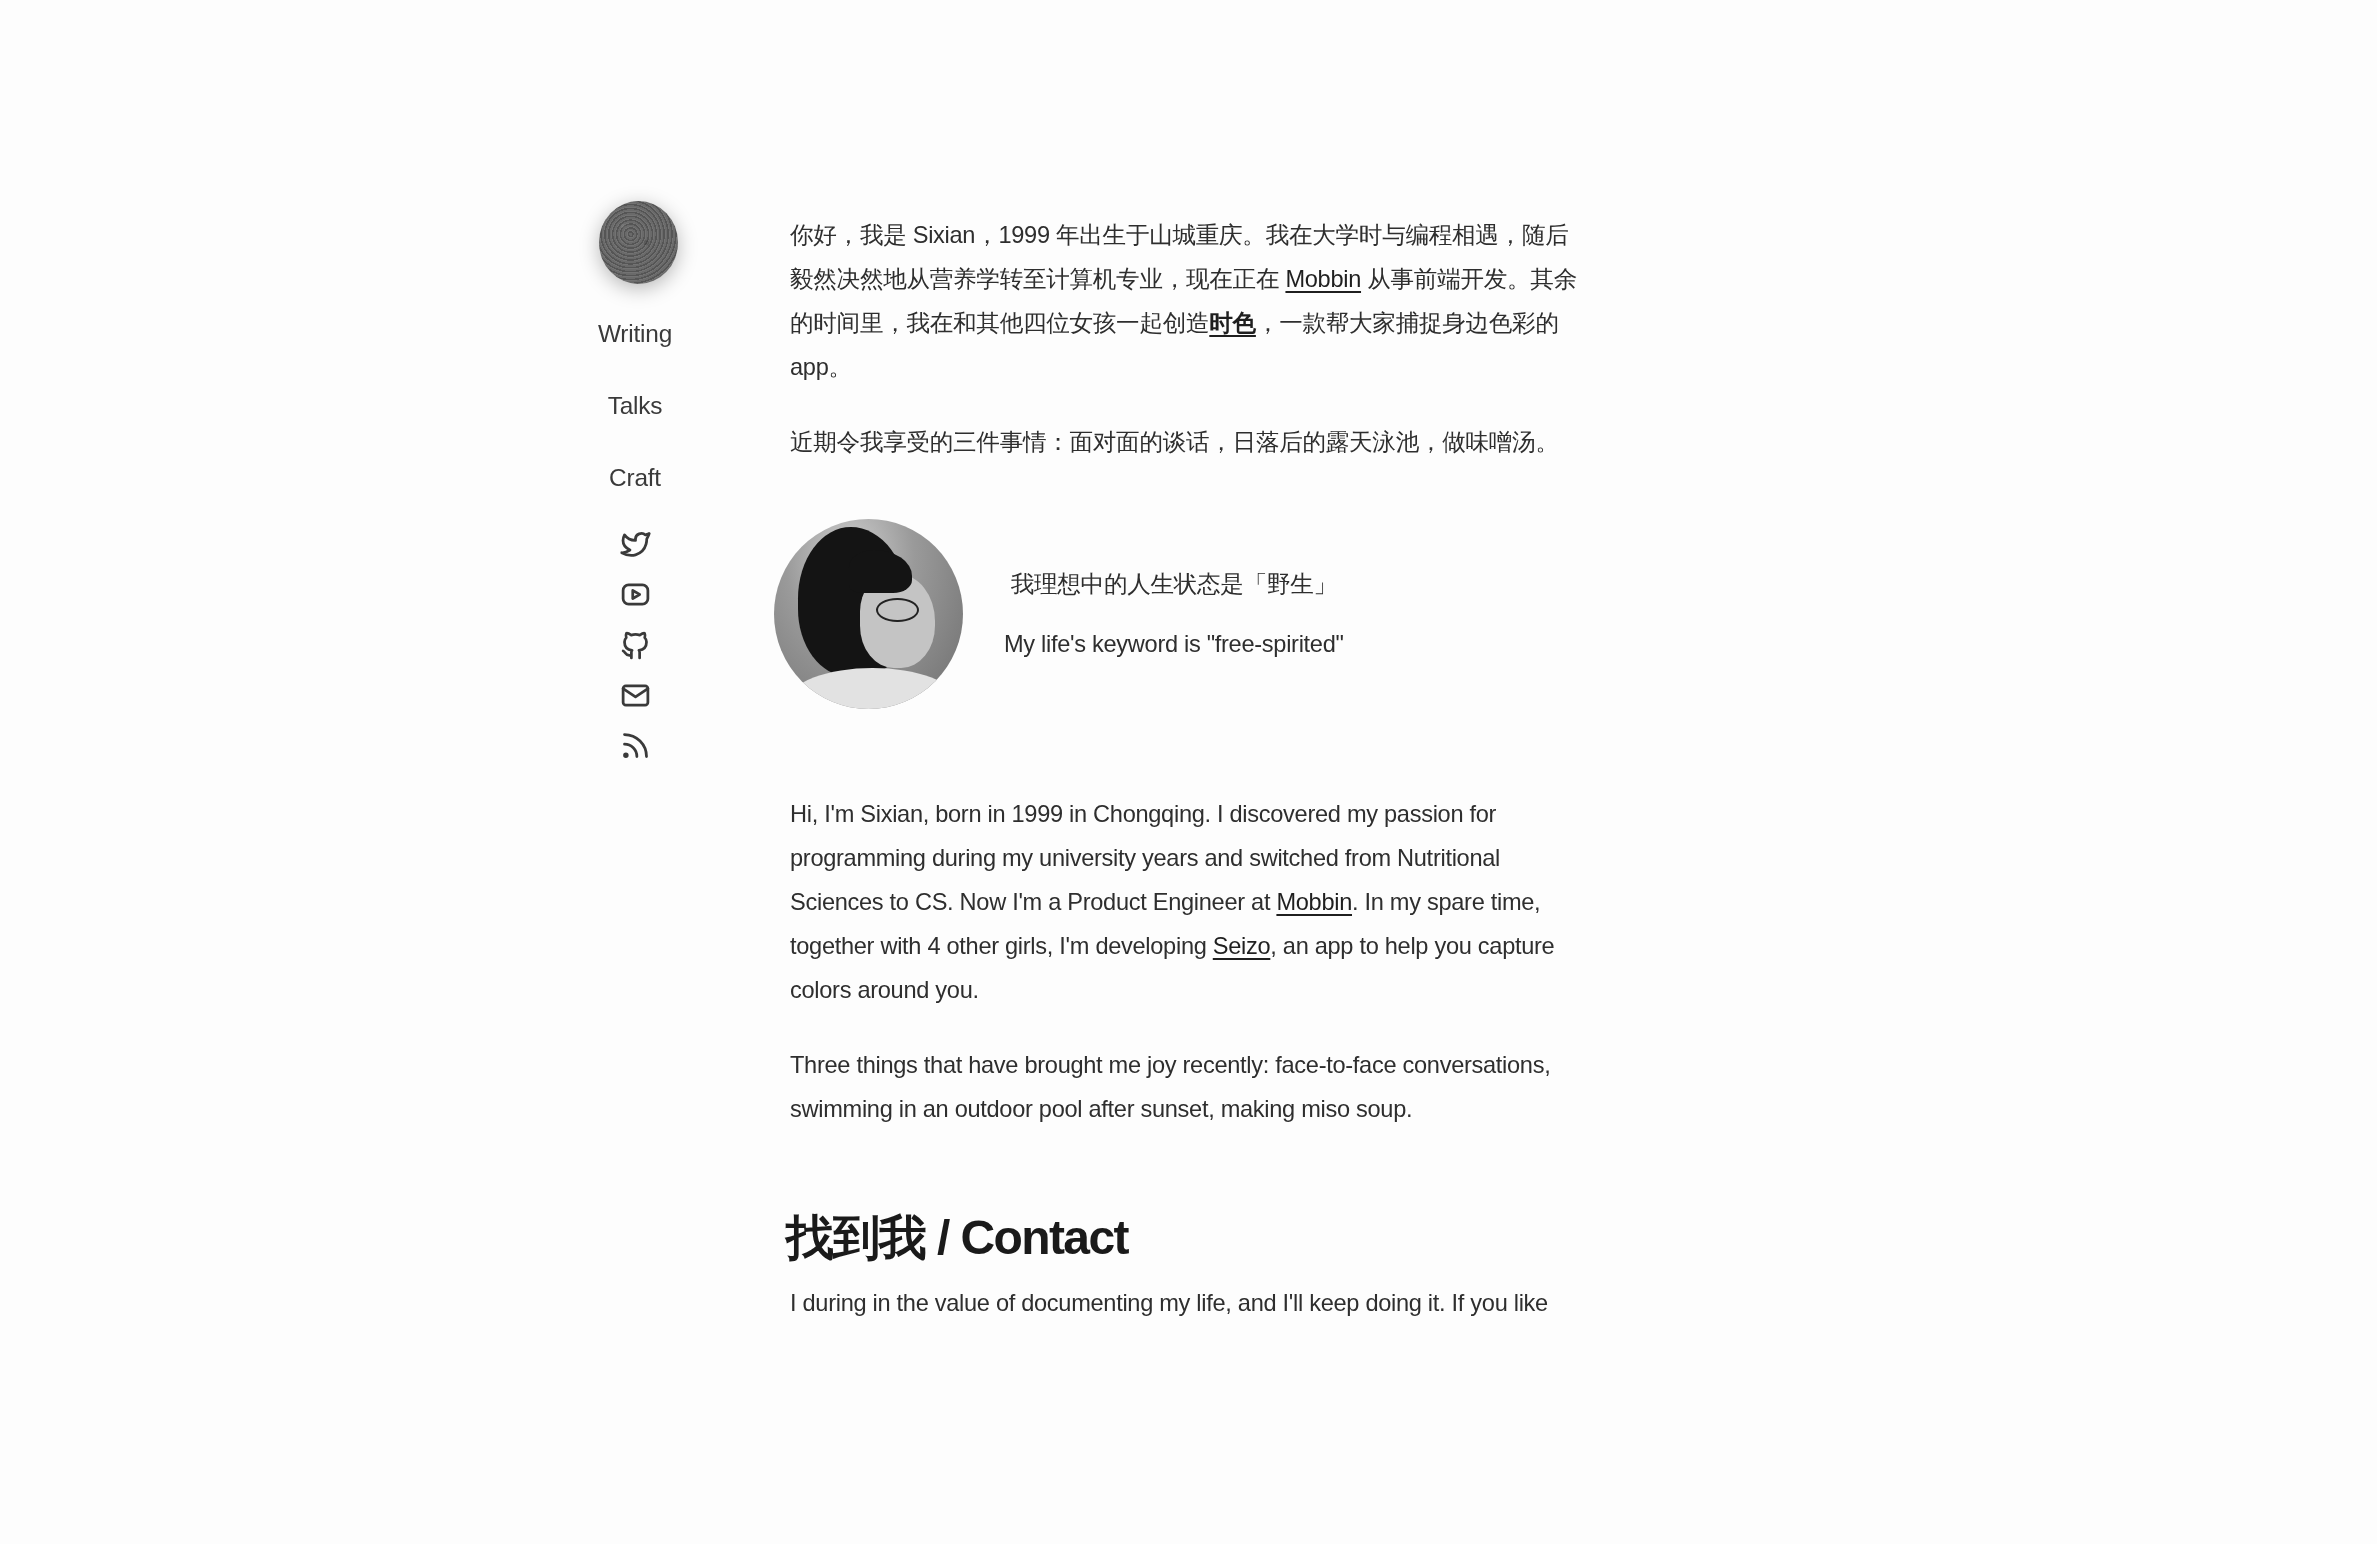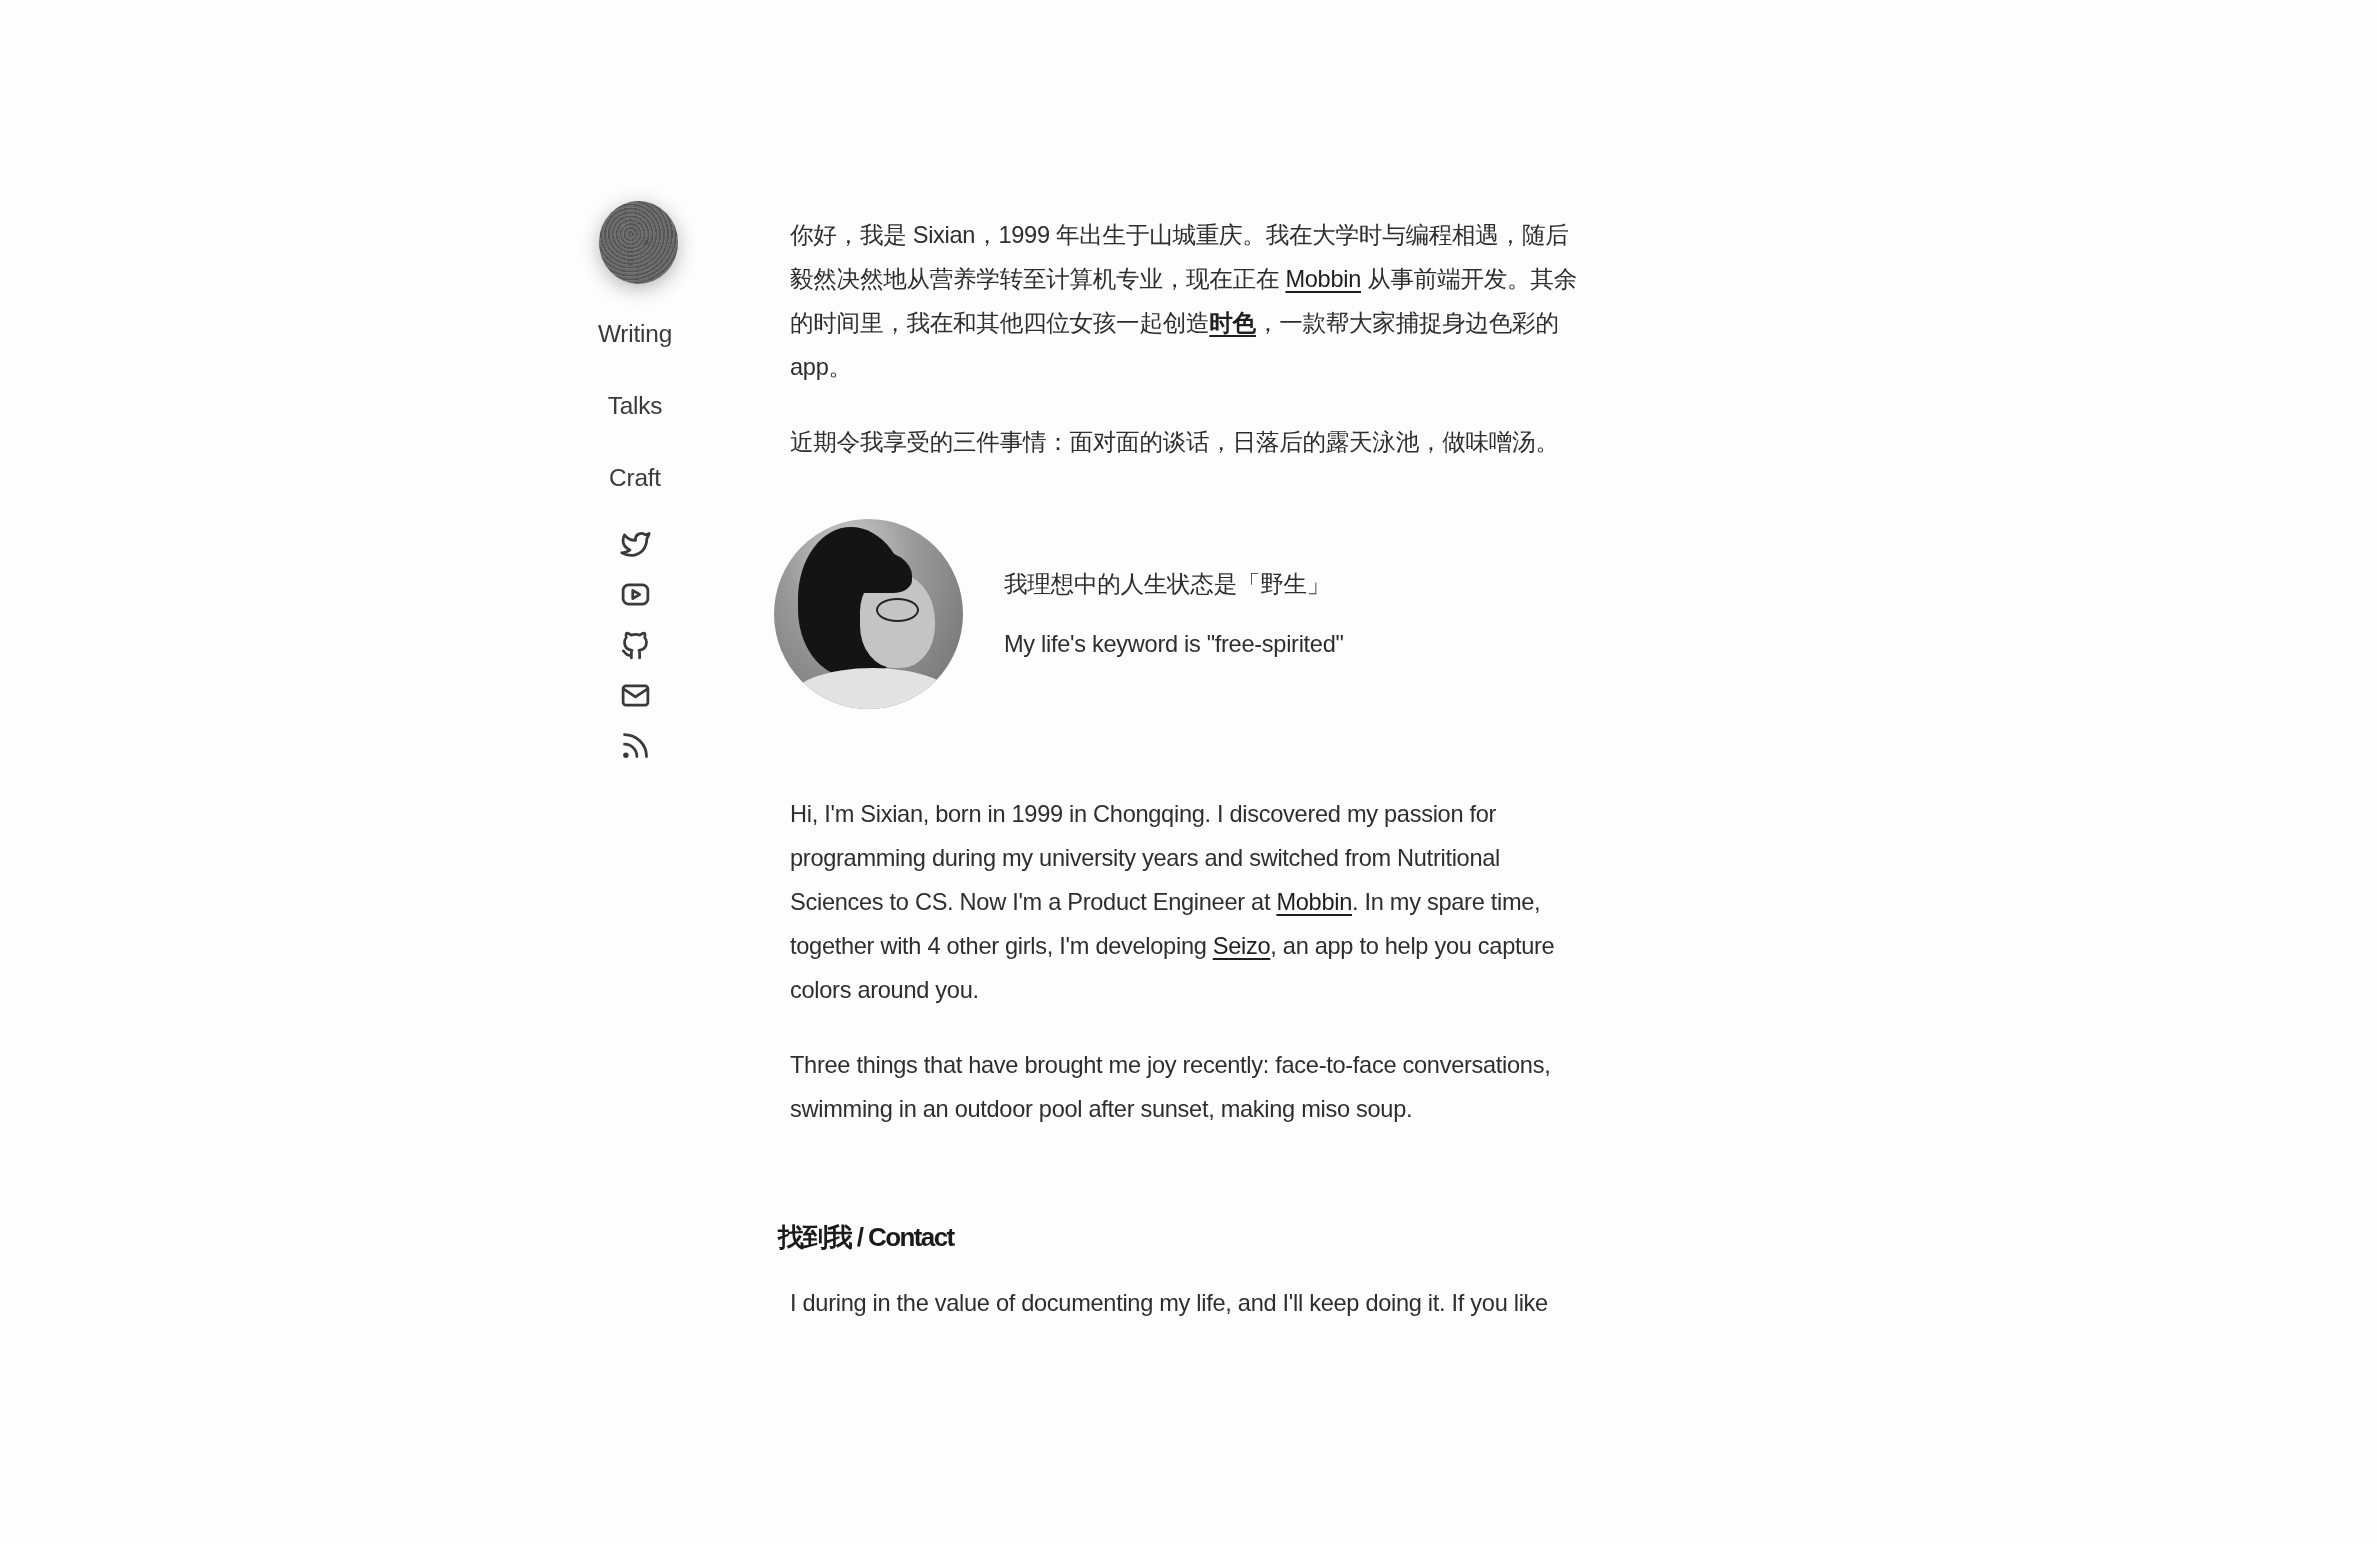--- a/index.html
+++ b/index.html
@@ -102,20 +102,21 @@
     text-underline-offset: 3.9px;
     text-decoration-thickness: 1.6px;
   }
   a.inline.bold { font-weight: bold; }
   .p-cn1 { margin-top: 15.7px; }
   .p-cn2 { margin-top: 31px; }
   .feature {
     margin-top: 55px;
     display: flex;
     align-items: center;
+    text-align: center;
   }
   .portrait {
     width: 189px;
     height: 190px;
     border-radius: 50%;
     position: relative;
     overflow: hidden;
     background: radial-gradient(ellipse at 40% 20%, #cfcfcf 0%, #9a9a9a 40%, #6d6d6d 100%);
     flex-shrink: 0;
   }
@@ -153,22 +154,22 @@
     width: 165px; height: 63px;
     border-radius: 50% 50% 0 0;
     background: #e2e2e2;
   }
   .feature-text {
     margin-left: 25px;
   }
   .p-en1 { margin-top: 83px; }
   .p-en2 { margin-top: 31px; }
   .contact-heading {
-    margin: 79px 0 0 4px;
-    font-size: 26px;
+    margin: 79px 0 0 12px;
+    font-size: 48px;
     font-weight: bold;
     letter-spacing: -1.6px;
     color: #1a1a1a;
     line-height: 55px;
   }
   .p-contact-cn { margin-top: 30px; }
 </style>
 </head>
 <body>
 

